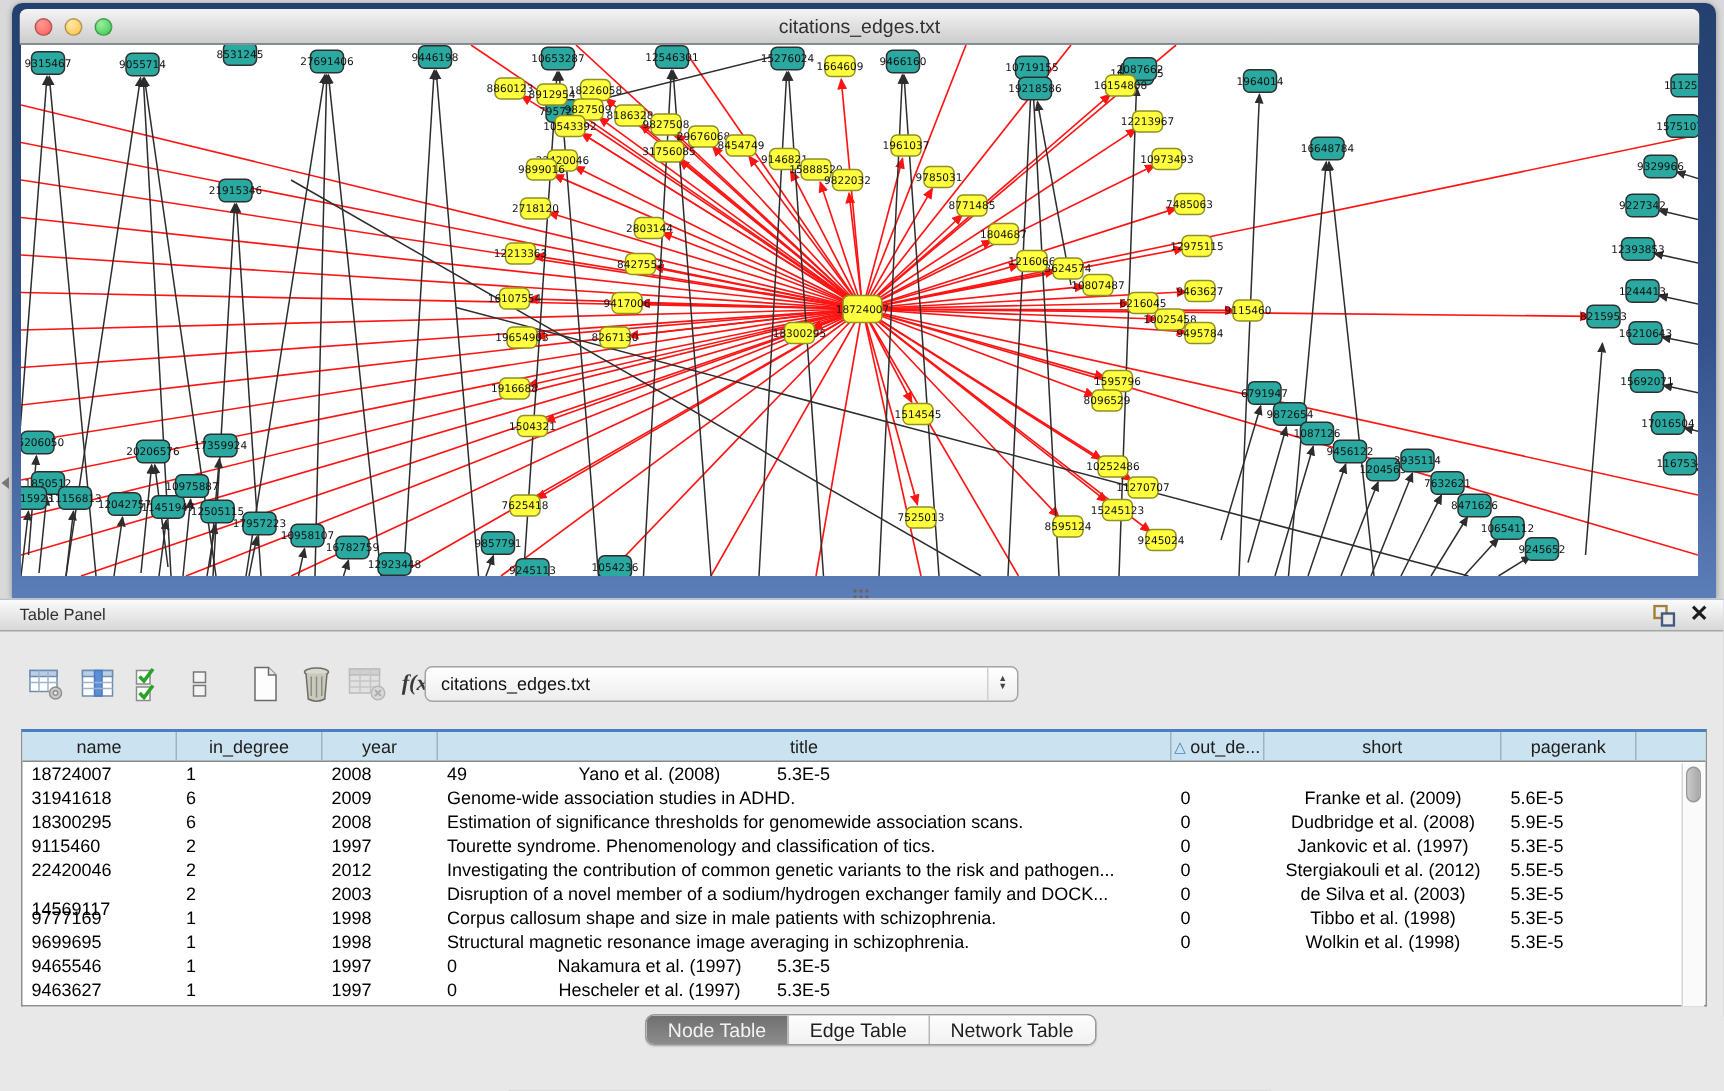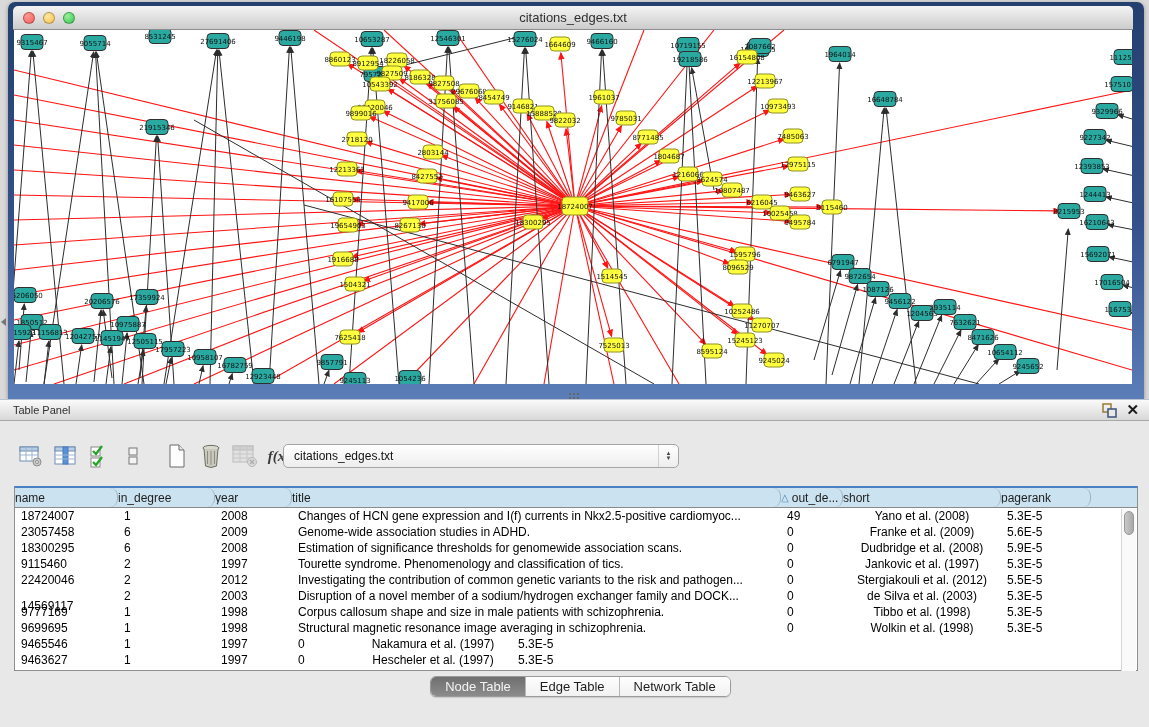--- a/index.html
+++ b/index.html
@@ -49,22 +49,22 @@
   .fx { font-family:"Liberation Serif",serif; font-style:italic; font-weight:bold; font-size:15px; color:#3a3a3a; }
   .combo { position:absolute; left:283px; top:9px; width:396px; height:24px; background:linear-gradient(#ffffff,#ededed);
            border:1px solid #a5a5a5; border-radius:5px; display:flex; align-items:center; font-size:12px; color:#111; }
   .combo-text { margin-left:10px; flex:1; }
   .combo-arrows { width:20px; height:100%; display:flex; flex-direction:column; align-items:center; justify-content:center;
                   font-size:6px; color:#444; line-height:5px; border-left:1px solid #d0d0d0; }
 
   .table { position:absolute; left:14px; top:87px; width:1124px; height:185px; background:#fff;
            border:1px solid #8f8f8f; border-top:2px solid #4a7fc1; }
   .thead { display:flex; height:20px; border-bottom:1px solid #8a8a8a; background:#cbe2f0; }
-  .th { display:flex; align-items:center; justify-content:flex-start; font-size:12px; color:#1d1d1d;
-        border-right:1px solid #9fb4c2; overflow:hidden; white-space:nowrap;border-radius:8px; }
+  .th { display:flex; align-items:center; justify-content:center; font-size:12px; color:#1d1d1d;
+        border-right:1px solid #9fb4c2; overflow:hidden; white-space:nowrap; }
   .th .sort { color:#4b82b8; font-size:10px; margin-right:3px; }
   .tbody { position:relative; }
   .trow { display:flex; height:16px; align-items:center; }
   .td { font-size:12px; color:#000; overflow:hidden; white-space:nowrap; padding:0 6px; }
   .td.center { text-align:center; }
   .vscroll { position:absolute; right:1px; top:21px; width:15px; height:162px; background:#fafafa; border-left:1px solid #d6d6d6; }
   .vthumb { position:absolute; left:2px; top:2px; width:10px; height:24px; background:linear-gradient(90deg,#c9c9c9,#a8a8a8);
             border:1px solid #989898; border-radius:6px; }
 
   .tabstrip { position:absolute; left:6px; top:273px; width:100%; height:28px; display:flex; justify-content:center; align-items:center; }
@@ -815,27 +815,26 @@
           <div class="th" style="width: 90px;">
             <span>pagerank</span>
           </div>
           <div class="th" style="flex: 1 1 0%; border-right: none;"></div>
         </div>
       <div class="tbody" id="tbody">
           <div class="trow">
             <div class="td" style="width: 103px;">18724007</div>
             <div class="td" style="width: 97px;">1</div>
             <div class="td" style="width: 77px;">2008</div>
-            <div class="td" style="width: 489px;">Changes of HCN gene expression and I(f) currents in Nkx2.5-positive cardiomyoc...</div>
             <div class="td" style="width: 62px;">49</div>
             <div class="td center" style="width: 158px;">Yano et al. (2008)</div>
             <div class="td" style="width: 90px;">5.3E-5</div>
           </div>
           <div class="trow">
-            <div class="td" style="width: 103px;">23057458</div>
+            <div class="td" style="width: 103px;">31941618</div>
             <div class="td" style="width: 97px;">6</div>
             <div class="td" style="width: 77px;">2009</div>
             <div class="td" style="width: 489px;">Genome-wide association studies in ADHD.</div>
             <div class="td" style="width: 62px;">0</div>
             <div class="td center" style="width: 158px;">Franke et al. (2009)</div>
             <div class="td" style="width: 90px;">5.6E-5</div>
           </div>
           <div class="trow">
             <div class="td" style="width: 103px;">18300295</div>
             <div class="td" style="width: 97px;">6</div>

